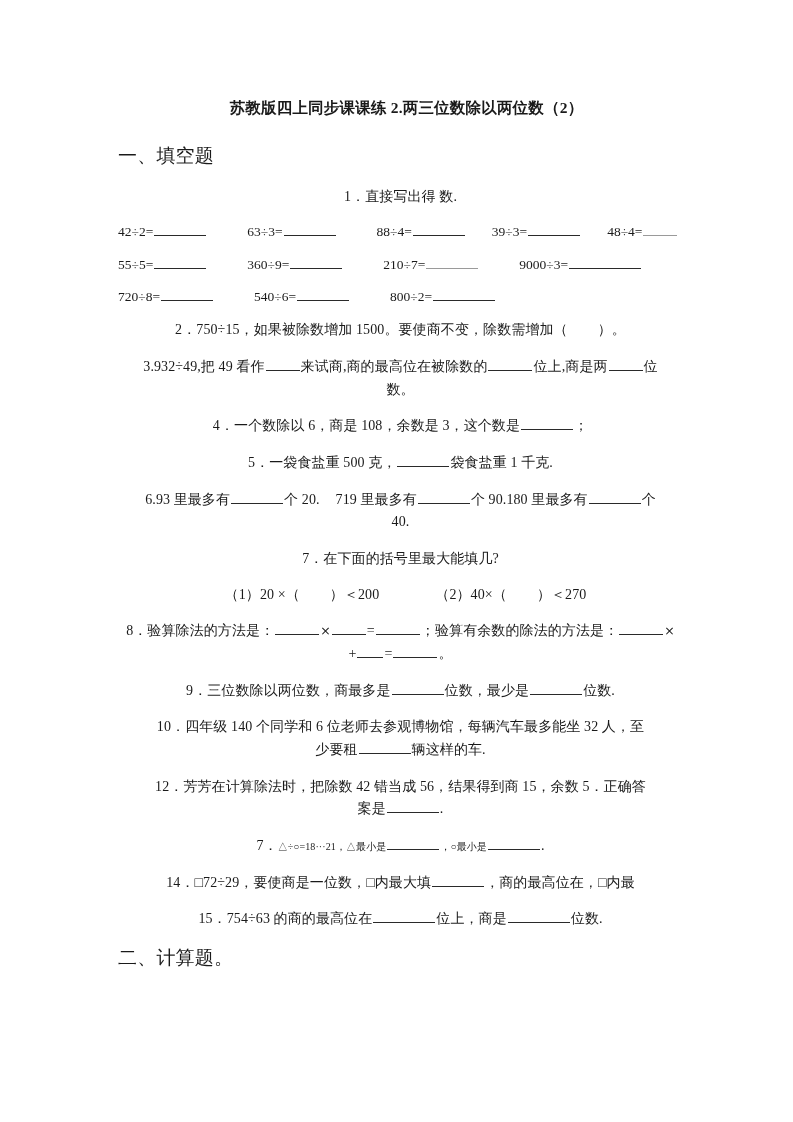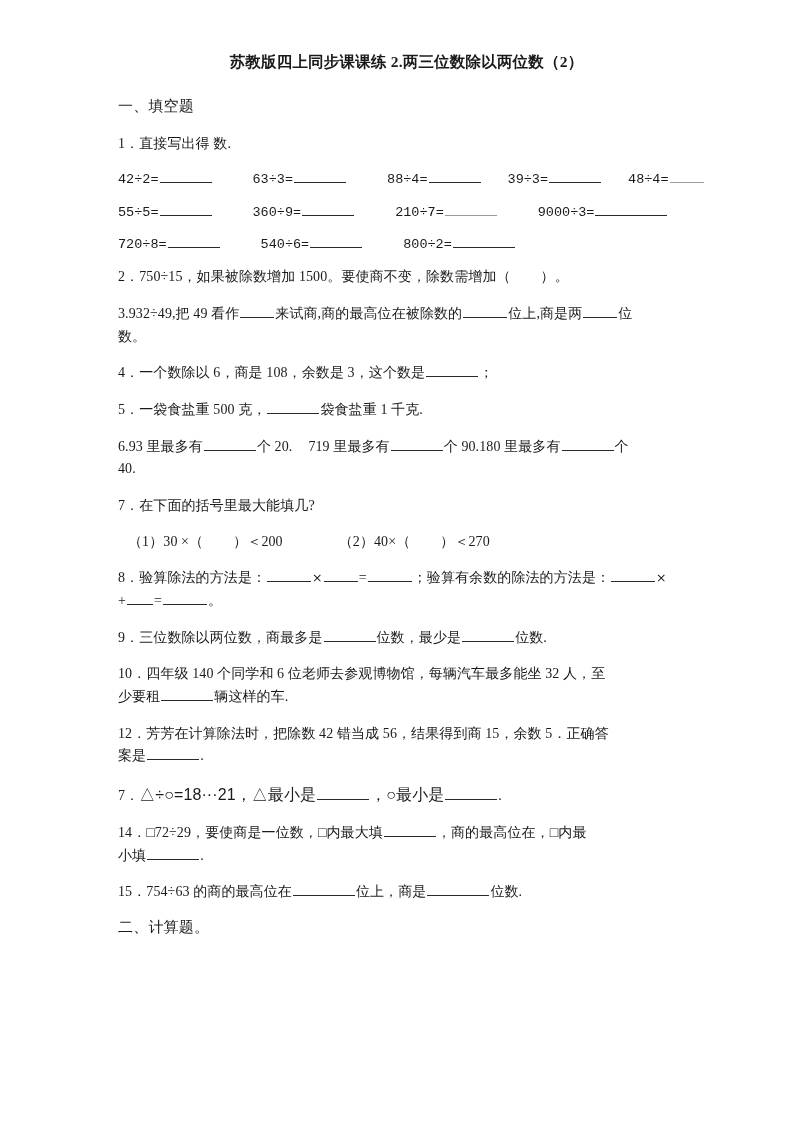--- a/index.html
+++ b/index.html
@@ -12,49 +12,50 @@
     height: 1122px;
     font-family: "Liberation Serif", "DejaVu Serif", serif;
     color: #1a1a1a;
     -webkit-font-smoothing: antialiased;
   }
   .page {
     position: relative;
     width: 793px;
     height: 815px;
     box-sizing: border-box;
-    padding: 52px 110px 0 118px;
+    padding: 98px 110px 0 118px;
     border-radius: 24px;
   }
   .doc-title {
     text-align: center;
     font-size: 15.5px;
     font-weight: bold;
     letter-spacing: 0.2px;
     margin: 0 0 24px 0;
     padding-left: 12px;
   }
   .section-head {
-    font-size: 15px;
+    font-size: 19px;
     margin: 0 0 17px 0;
     letter-spacing: 0.2px;
   }
   .q {
     font-size: 14px;
     line-height: 1.62;
     margin: 0 0 14px 0;
     letter-spacing: 0.1px;
+    text-align: center;
   }
   .q.tight { margin-bottom: 13px; }
   .calc-row {
     font-size: 13.5px;
     margin: 0 0 14px 0;
     white-space: nowrap;
   }
-  .calc-item { display: inline-block; font-family: Liberation Mono, monospace; }
+  .calc-item { display: inline-block; }
   .blank {
     display: inline-block;
     border-bottom: 1px solid #2a2a2a;
     vertical-align: baseline;
     margin: 0 1px;
     height: 1em;
   }
   .blank.faint { border-bottom-color: #9a9a9a; }
   .b-xs { width: 26px; }
   .b-sm { width: 34px; }
@@ -63,21 +64,21 @@
   .b-xl { width: 62px; }
   .b-xxl { width: 72px; }
   .gap-s  { display: inline-block; width: 16px; }
   .gap-m  { display: inline-block; width: 26px; }
   .gap-l  { display: inline-block; width: 40px; }
   .gap-xl { display: inline-block; width: 56px; }
   .paren-blank { display: inline-block; width: 30px; }
   .sub-item { display: inline-block; }
   .indent { padding-left: 10px; }
   .opsym { font-family: "DejaVu Sans", sans-serif; font-size: 12.5px; }
-  .geosym { font-family: Liberation Sans, sans-serif; font-size: 16px; }
+  .geosym { font-family: Liberation Serif, serif; font-size: 10px; }
 </style>
 </head>
 <body>
 
 <div class="page">
 
   <div class="doc-title">苏教版四上同步课课练 2.两三位数除以两位数（2）</div>
 
   <div class="section-head">一、填空题</div>
 
@@ -117,21 +118,21 @@
   <div class="q">
     <span>6.</span><span>93 里最多有</span><span class="blank b-lg"></span><span>个 20.</span><span class="gap-s"></span><span>719 里最多有</span><span class="blank b-lg"></span><span>个 90.180 里最多有</span><span class="blank b-lg"></span><span>个</span>
     <div>40.</div>
   </div>
 
   <div class="q tight">
     <span>7．</span><span>在下面的括号里最大能填几?</span>
   </div>
 
   <div class="q indent">
-    <span class="sub-item"><span>（1）30 ×（</span><span class="paren-blank"></span><span>）＜200</span></span><span class="gap-xl"></span><span class="sub-item"><span>（2）40×（</span><span class="paren-blank"></span><span>）＜270</span></span>
+    <span class="sub-item"><span>（1）20 ×（</span><span class="paren-blank"></span><span>）＜200</span></span><span class="gap-xl"></span><span class="sub-item"><span>（2）40×（</span><span class="paren-blank"></span><span>）＜270</span></span>
   </div>
 
   <div class="q">
     <span>8．</span><span>验算除法的方法是：</span><span class="blank b-md"></span><span class="opsym">×</span><span class="blank b-sm"></span><span>=</span><span class="blank b-md"></span><span>；验算有余数的除法的方法是：</span><span class="blank b-md"></span><span class="opsym">×</span>
     <div>
       <span>+</span><span class="blank b-xs"></span><span>=</span><span class="blank b-md"></span><span>。</span>
     </div>
   </div>
 
   <div class="q">
@@ -152,23 +153,20 @@
       <span>案是</span><span class="blank b-lg"></span><span>.</span>
     </div>
   </div>
 
   <div class="q">
     <span>7．</span><span class="geosym">△÷○=18···21，△最小是</span><span class="blank b-lg"></span><span class="geosym">，○最小是</span><span class="blank b-lg"></span><span>.</span>
   </div>
 
   <div class="q">
     <span>14．</span><span>□72÷29，要使商是一位数，□内最大填</span><span class="blank b-lg"></span><span>，商的最高位在，□内最</span>
-    <div>
-      <span>小填</span><span class="blank b-lg"></span><span>.</span>
-    </div>
   </div>
 
   <div class="q">
     <span>15．</span><span>754÷63 的商的最高位在</span><span class="blank b-xl"></span><span>位上，商是</span><span class="blank b-xl"></span><span>位数.</span>
   </div>
 
   <div class="section-head">二、计算题。</div>
 
 </div>
 

